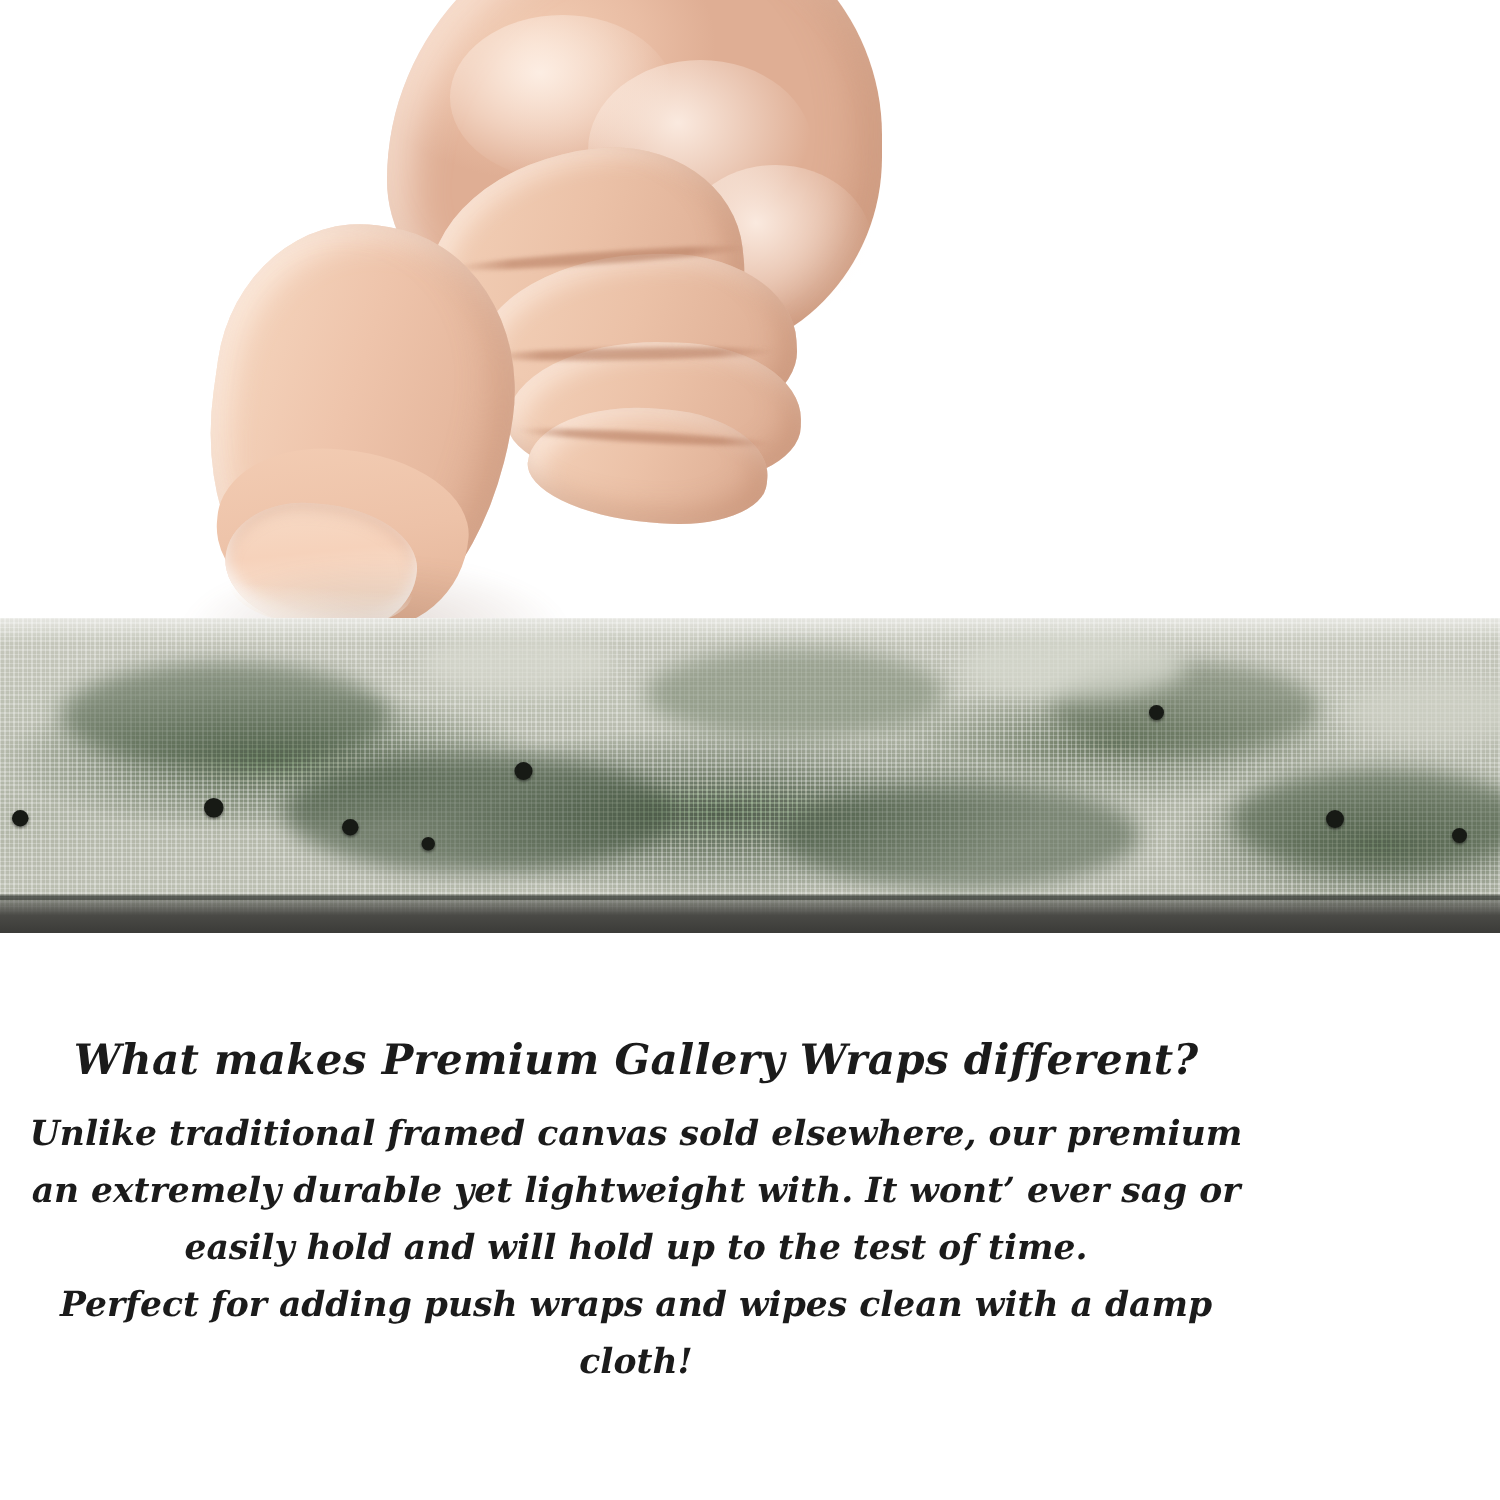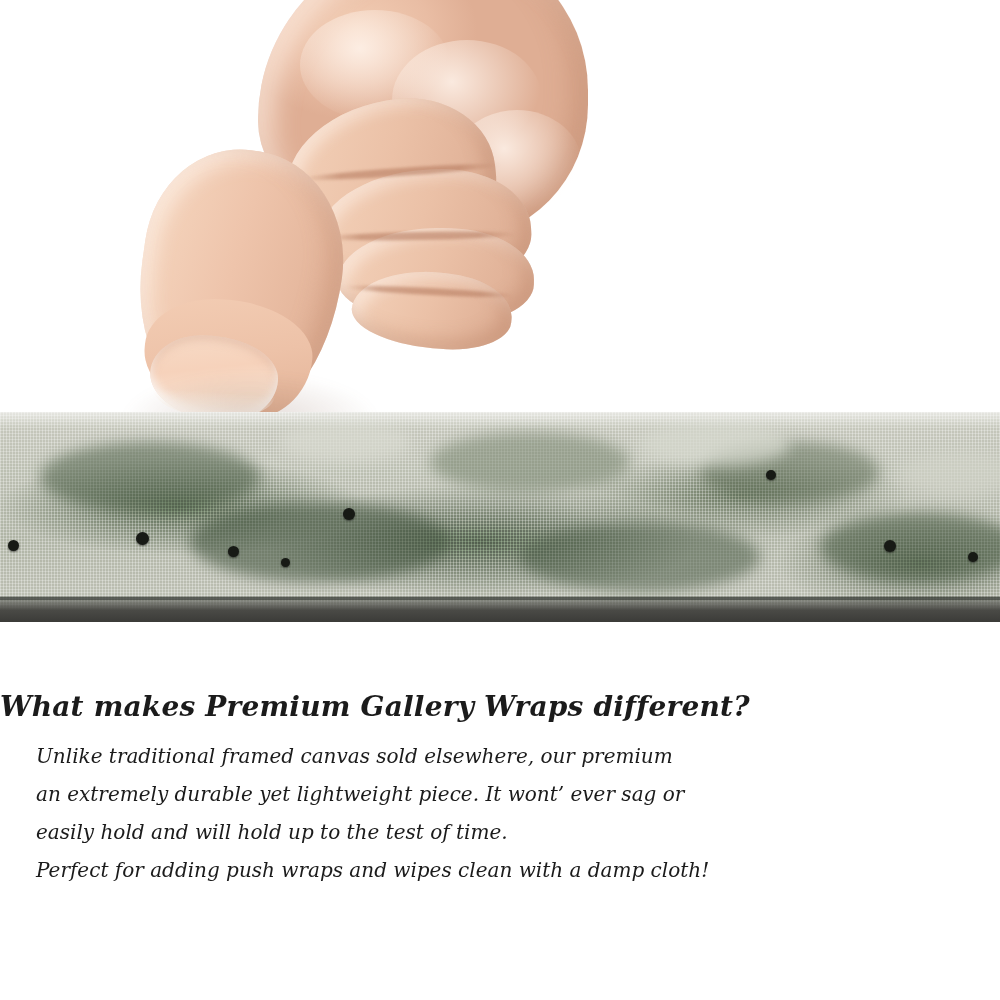--- a/index.html
+++ b/index.html
@@ -184,37 +184,36 @@
     left: 0; bottom: 22px; width: 1000px; height: 3px;
     background: rgba(30,34,30,0.55);
   }
 
   
   .text-block {
     position: absolute;
     left: 0;
     top: 690px;
     width: 848px;
-    text-align: left;
+    text-align: center;
     color: #1b1b1b;
     font-family: "DejaVu Serif", serif;
     font-style: italic;
   }
   .headline {
     font-size: 28px;
     font-weight: 700;
     letter-spacing: 0.2px;
     margin: 0 0 14px 0;
   }
   .body-line {
-    font-size: 20px;
-    font-weight: 400;
+    font-size: 23px;
+    font-weight: 700;
     line-height: 38px;
     margin: 0;
-    padding-left: 36px;
   }
 </style>
 </head>
 <body>
 
 <div class="scene">
 
   <div class="hand-area">
     <div class="knuckles"></div>
     <div class="knuckle-hi k1"></div>
@@ -260,18 +259,18 @@
     <div class="dot" style="left:8px;   top:128px; width:11px; height:11px;"></div>
 
     <div class="strip-top-shade"></div>
     <div class="strip-edge-line"></div>
     <div class="strip-bottom-dark"></div>
   </div>
 
   <div class="text-block">
     <p class="headline">What makes Premium Gallery Wraps different?</p>
     <p class="body-line">Unlike traditional framed canvas sold elsewhere, our premium</p>
-    <p class="body-line">an extremely durable yet lightweight piece. It wont’ ever sag or</p>
+    <p class="body-line">an extremely durable yet lightweight with. It wont’ ever sag or</p>
     <p class="body-line">easily hold and will hold up to the test of time.</p>
     <p class="body-line">Perfect for adding push wraps and wipes clean with a damp cloth!</p>
   </div>
 
 </div>
 
 </body></html>

